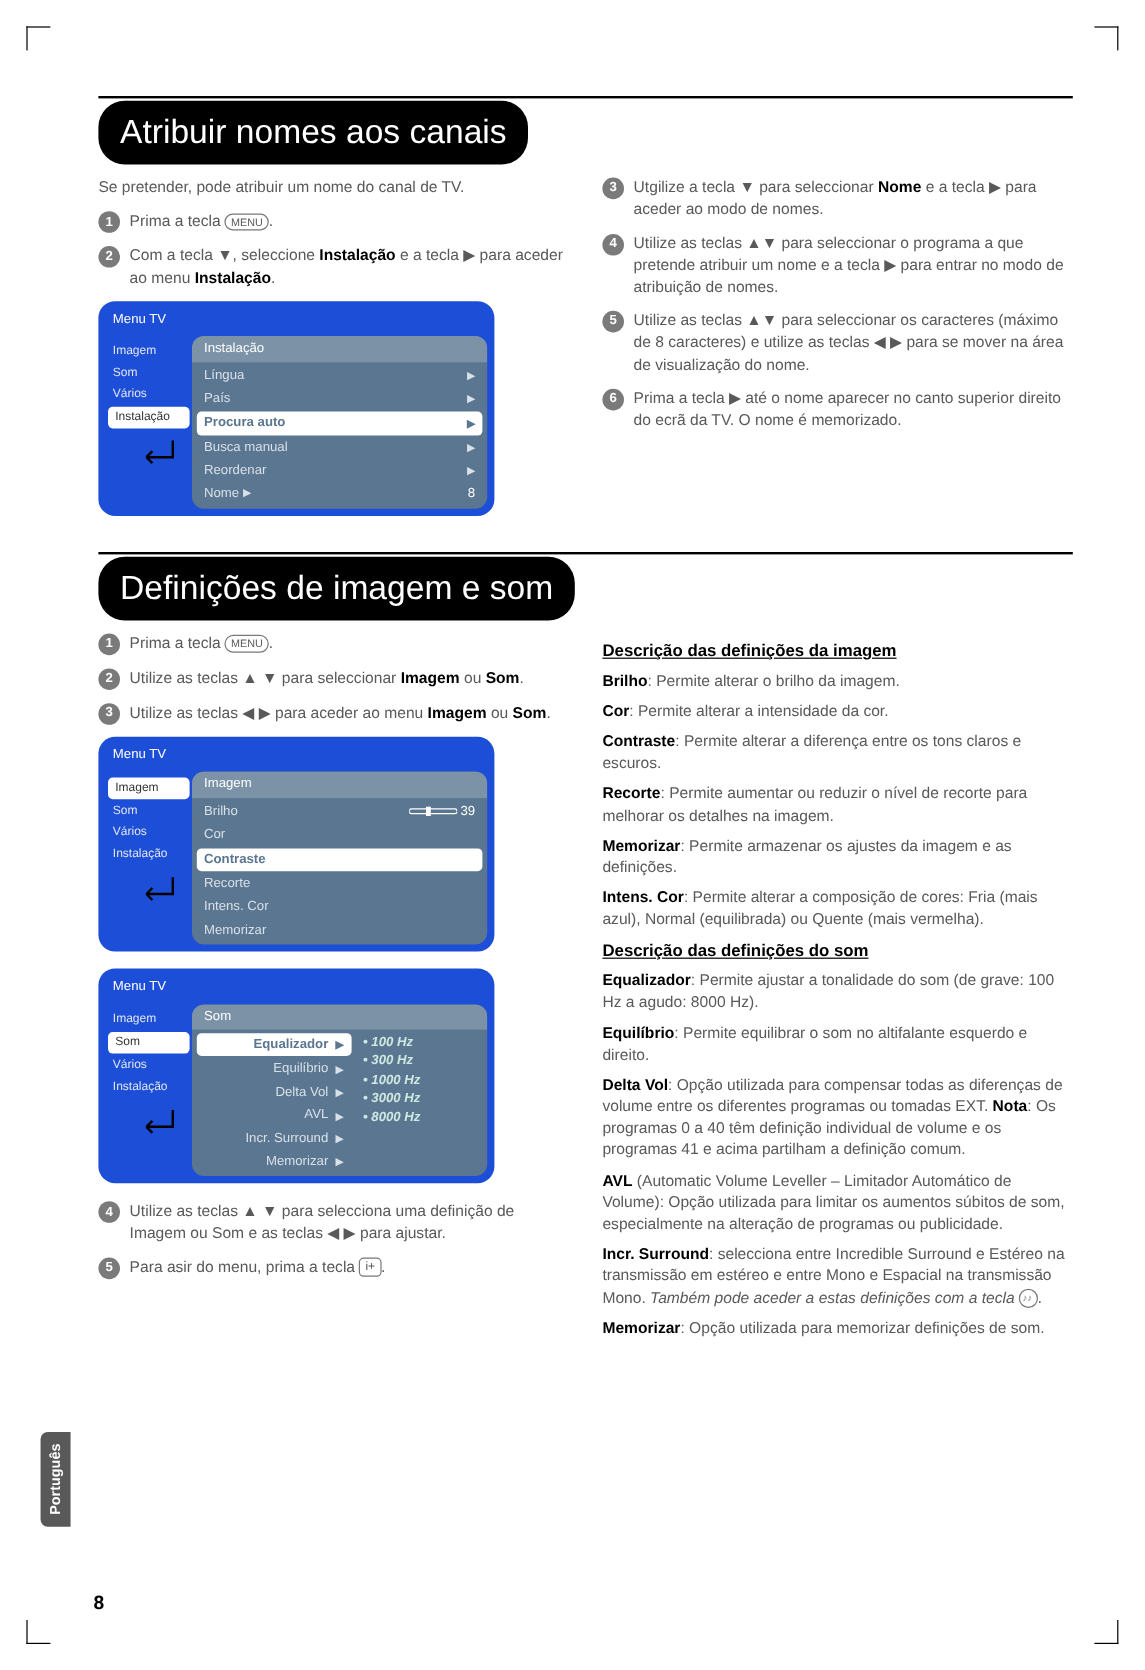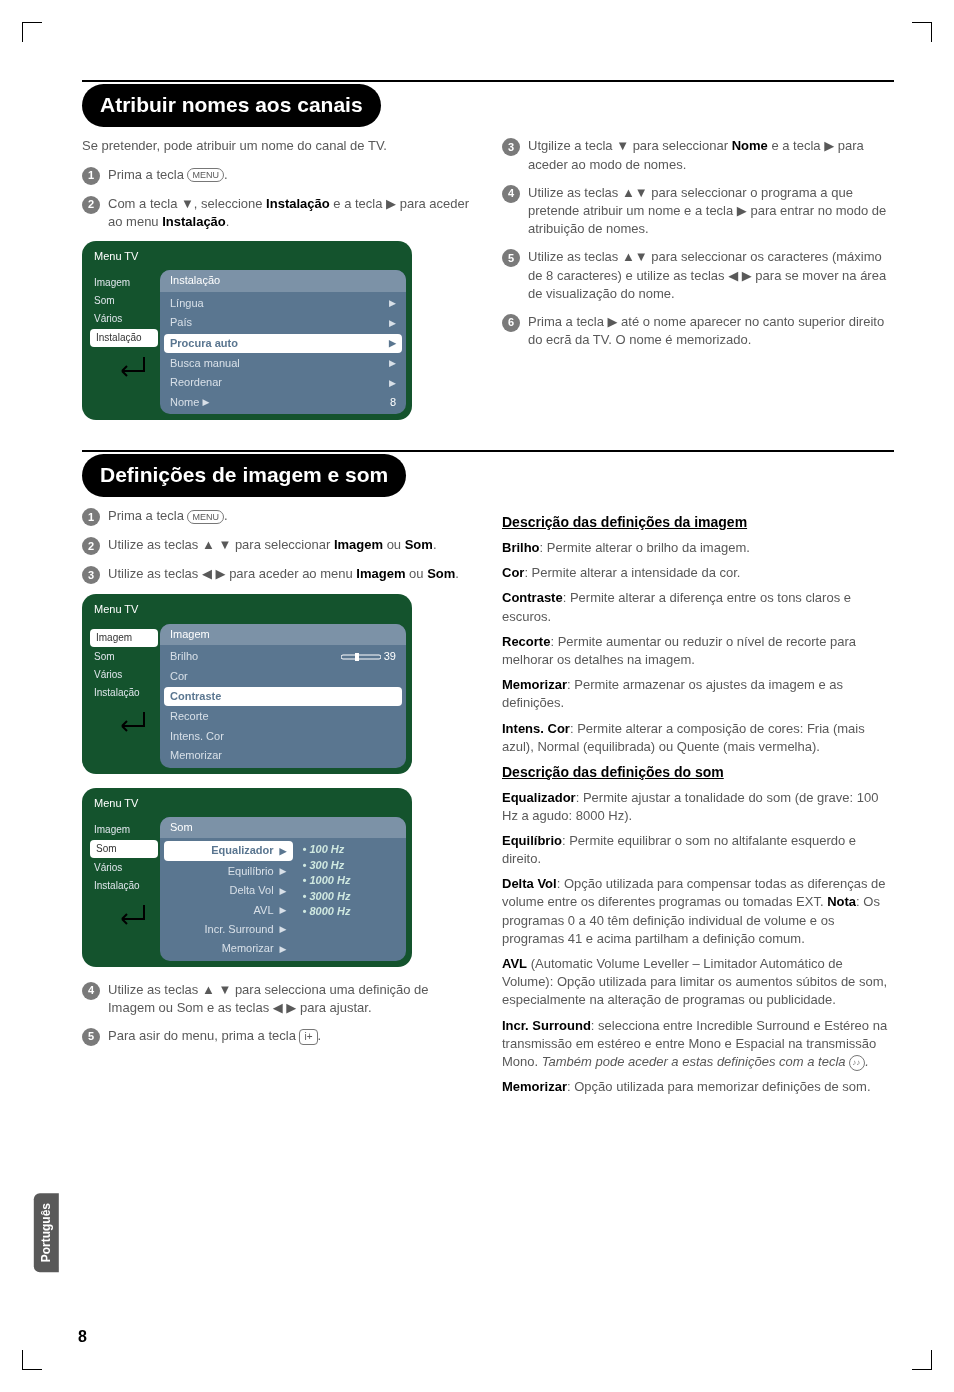--- a/index.html
+++ b/index.html
@@ -41,22 +41,22 @@
     font-weight: bold;
     font-size: 16px;
     color: #000;
   }
   .content { margin-left: 22px; }
   .hr { border: none; border-top: 2px solid #000; margin-bottom: 2px; }
   .pill {
     display: inline-block;
     background: #000;
     color: #fff;
-    font-weight: bold;
-    font-size: 21px;
+    font-weight: normal;
+    font-size: 28px;
     padding: 6px 18px 8px 18px;
     border-radius: 22px;
     margin-bottom: 10px;
   }
   .cols { display: flex; gap: 28px; }
   .col { flex: 1; }
   .intro { margin-bottom: 10px; }
   .step { display: flex; align-items: flex-start; gap: 8px; margin-bottom: 10px; }
   .step-num {
     flex: 0 0 auto;
@@ -77,21 +77,21 @@
     padding: 0 4px;
     font-size: 9px;
     vertical-align: middle;
   }
   b, strong { color: #000; font-weight: bold; }
   .tvmenu {
     margin: 8px 0 14px 0;
     width: 330px;
   }
   .tvmenu .outer {
-    background: #14532d;
+    background: #1d4ed8;
     border-radius: 14px;
     padding: 6px;
     position: relative;
   }
   .tvmenu .title {
     color: #fff; font-size: 11px; padding: 2px 6px 6px 6px;
   }
   .tvmenu .body { display: flex; gap: 0; }
   .tvmenu .left {
     width: 72px;

